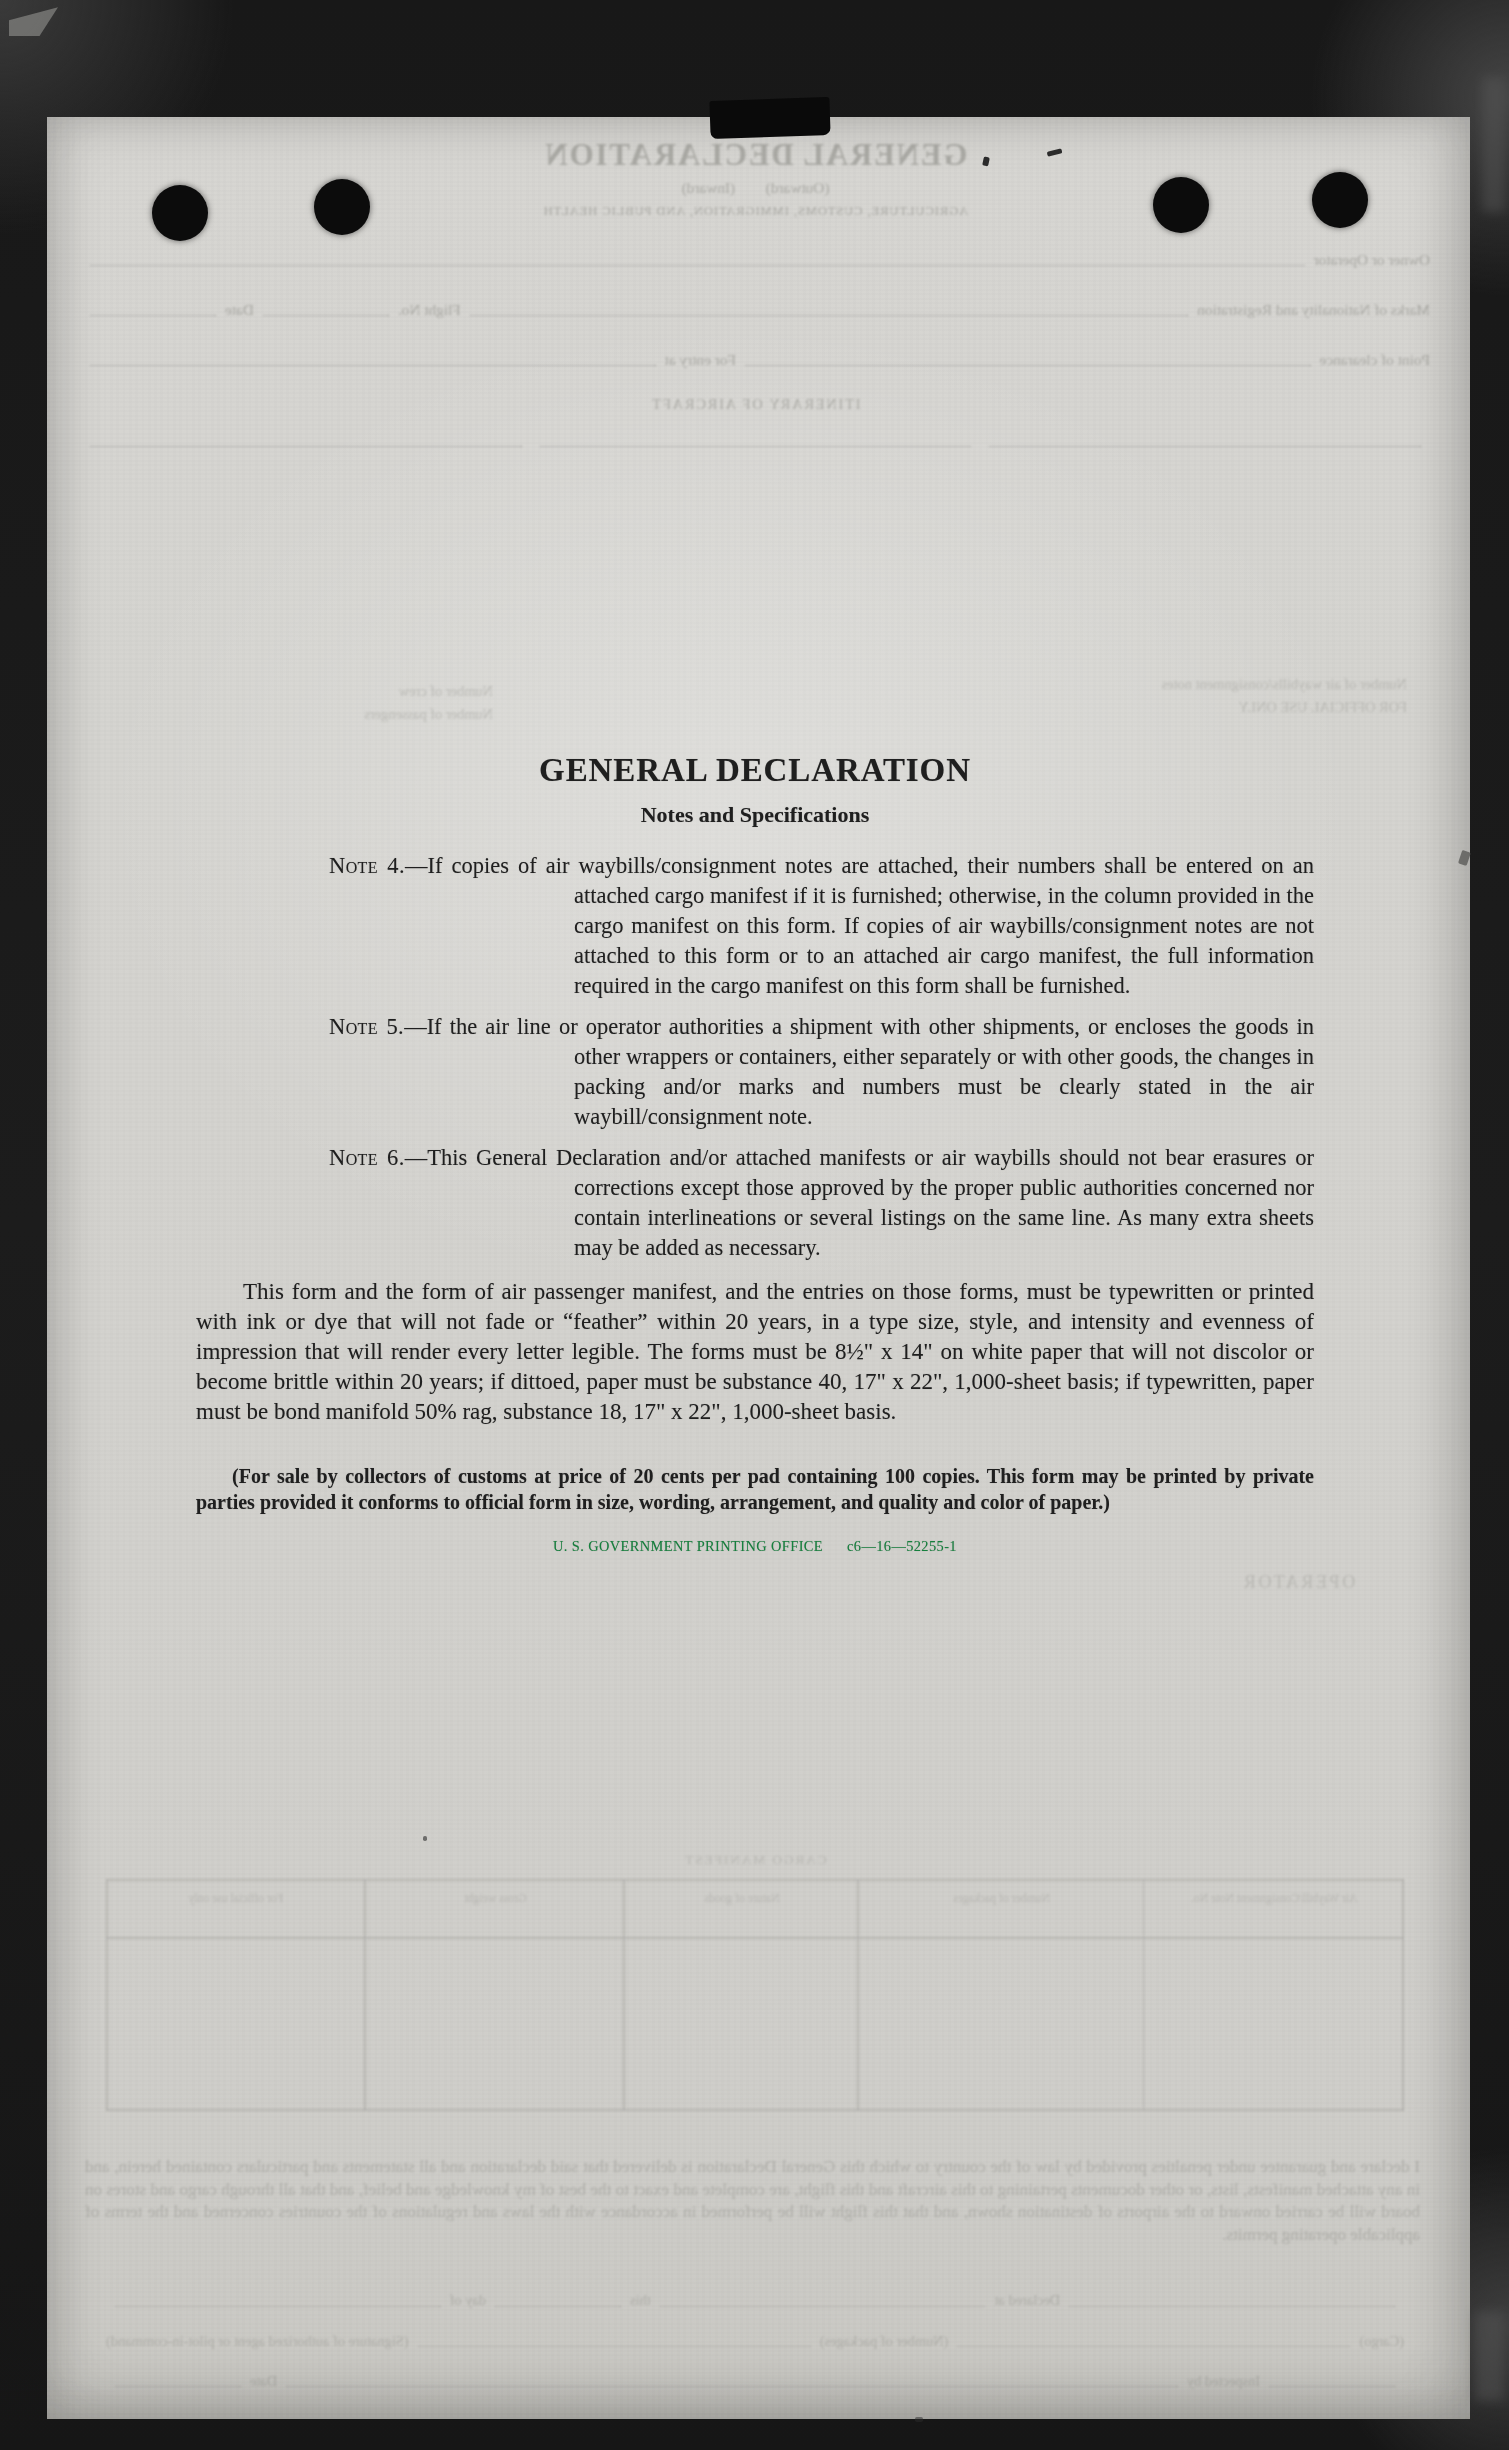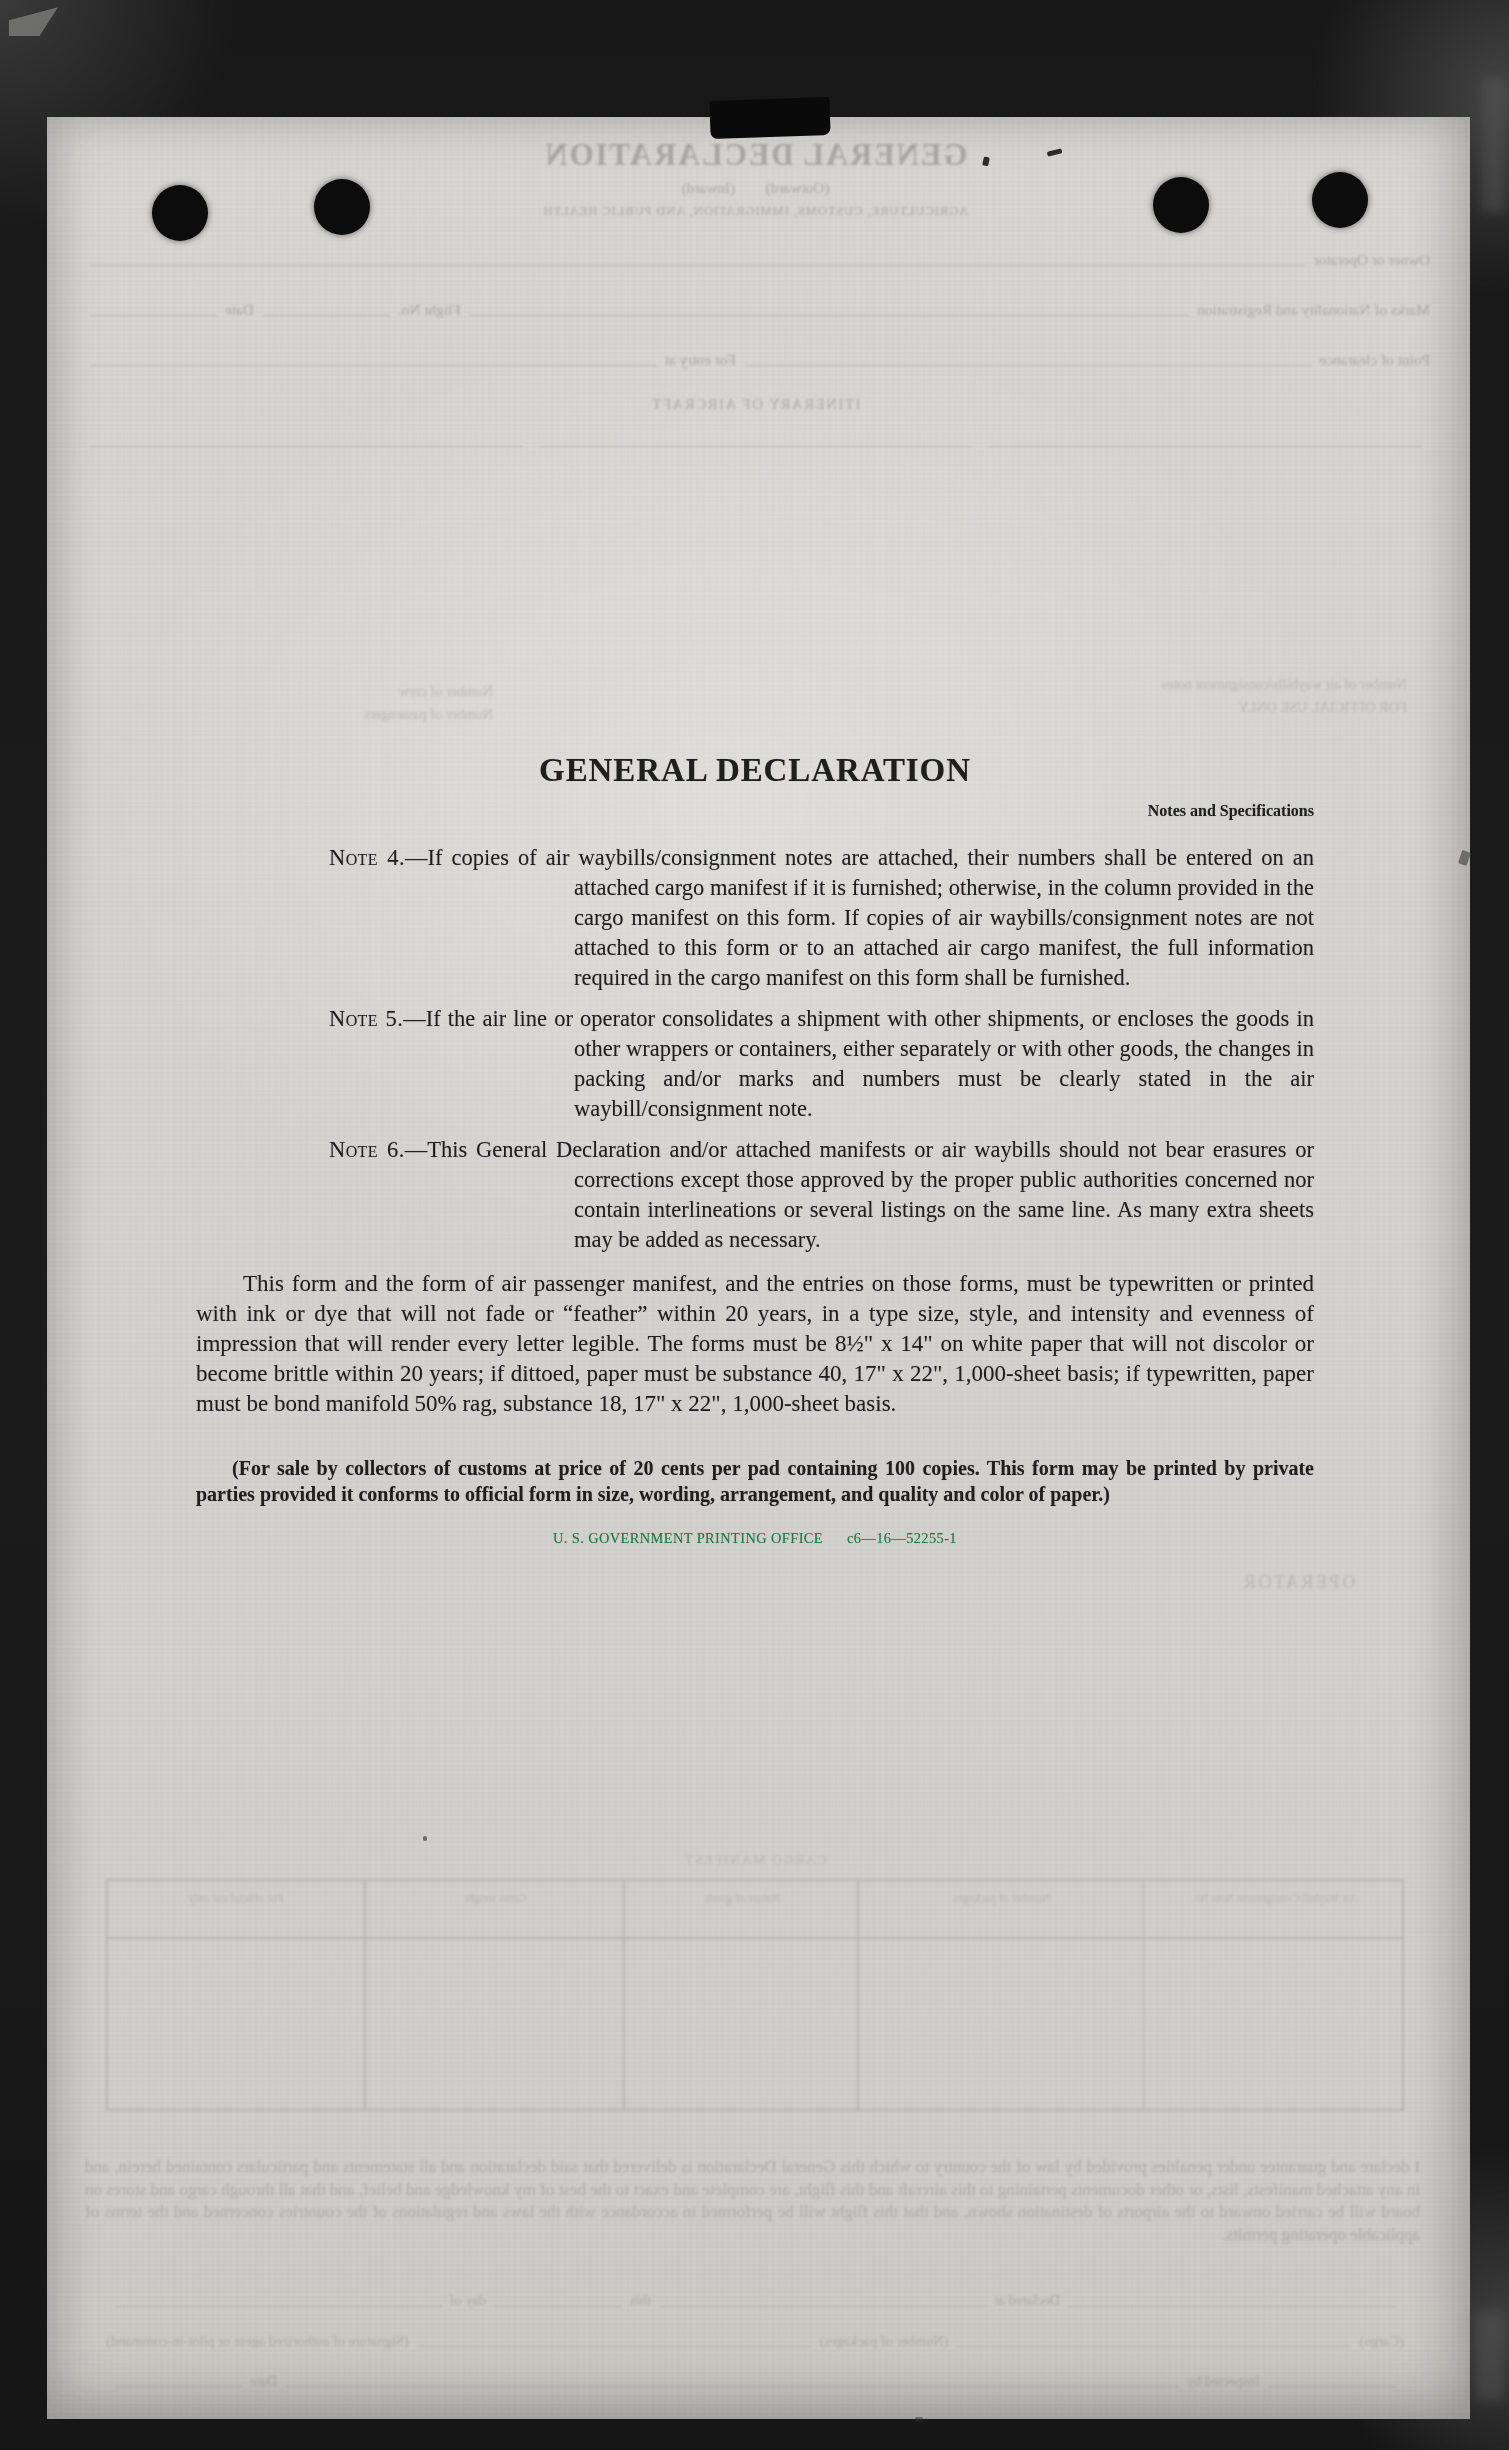--- a/index.html
+++ b/index.html
@@ -68,21 +68,21 @@
   .g-decl{left:85px;top:2156px;width:1335px;font-size:17px;line-height:22.5px;text-align:justify;opacity:.4;filter:blur(1.3px);}
   .g-sig{left:106px;top:2269px;width:1298px;font-size:14.4px;opacity:.38;}
   .g-sig .g-row{margin-top:23.4px;font-size:14.4px;}
 
   
   .content{
     position:absolute;left:196px;top:752px;width:1118px;color:#1f1f1f;
     text-shadow:0 0 0.9px rgba(30,30,30,0.28);
   }
   .doc-title{font-size:33px;font-weight:bold;text-align:center;letter-spacing:0.9px;margin:0 0 12.6px;}
-  .doc-subtitle{font-size:16px;font-weight:bold;text-align:right;margin:0 0 23.4px;}
+  .doc-subtitle{font-size:22px;font-weight:bold;text-align:center;margin:0 0 23.4px;}
   .note{font-size:22.5px;line-height:30px;margin:0 0 10.8px;padding-left:378px;text-indent:-245px;text-align:justify;}
   .note-label{font-variant:small-caps;letter-spacing:0.4px;}
   .body-para{font-size:23px;line-height:30px;margin:14.4px 0 0;text-indent:47px;text-align:justify;}
   .fine-print{font-size:20px;line-height:26px;font-weight:bold;margin:36px 0 0;text-indent:36px;text-align:justify;}
   .imprint{font-size:14.4px;margin:23.4px 0 0;text-align:center;letter-spacing:0.4px;white-space:pre;color:#15803d;}
 </style>
 </head>
 <body>
 
 <div class="paper"></div>
@@ -186,21 +186,21 @@
     <span class="dots short"></span>
   </div>
 </div>
 
 <main class="content">
   <div class="doc-title">GENERAL DECLARATION</div>
   <div class="doc-subtitle">Notes and Specifications</div>
 
   <section>
     <p class="note"><span class="note-label">Note 4.</span><span>—If copies of air waybills/consignment notes are attached, their numbers shall be entered on an attached cargo manifest if it is furnished; otherwise, in the column provided in the cargo manifest on this form.  If copies of air waybills/consignment notes are not attached to this form or to an attached air cargo manifest, the full information required in the cargo manifest on this form shall be furnished.</span></p>
-    <p class="note"><span class="note-label">Note 5.</span><span>—If the air line or operator consolidates a shipment with other shipments, or encloses the goods in other wrappers or containers, either separately or with other goods, the changes in packing and/or marks and numbers must be clearly stated in the air waybill/consignment note.</span></p>
+    <p class="note"><span class="note-label">Note 5.</span><span>—If the air line or operator authorities a shipment with other shipments, or encloses the goods in other wrappers or containers, either separately or with other goods, the changes in packing and/or marks and numbers must be clearly stated in the air waybill/consignment note.</span></p>
     <p class="note"><span class="note-label">Note 6.</span><span>—This General Declaration and/or attached manifests or air waybills should not bear erasures or corrections except those approved by the proper public authorities concerned nor contain interlineations or several listings on the same line.  As many extra sheets may be added as necessary.</span></p>
   </section>
 
   <p class="body-para">This form and the form of air passenger manifest, and the entries on those forms, must be typewritten or printed with ink or dye that will not fade or “feather” within 20 years, in a type size, style, and intensity and evenness of impression that will render every letter legible.  The forms must be 8½" x 14" on white paper that will not discolor or become brittle within 20 years; if dittoed, paper must be substance 40, 17" x 22", 1,000-sheet basis; if typewritten, paper must be bond manifold 50% rag, substance 18, 17" x 22", 1,000-sheet basis.</p>
 
   <p class="fine-print">(For sale by collectors of customs at price of 20 cents per pad containing 100 copies.  This form may be printed by private parties provided it conforms to official form in size, wording, arrangement, and quality and color of paper.)</p>
   <p class="imprint">U. S. GOVERNMENT PRINTING OFFICE      c6—16—52255-1</p>
 </main>
 
 

